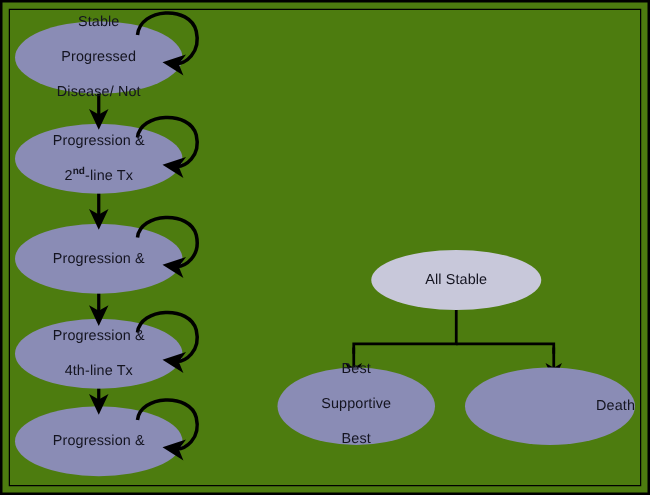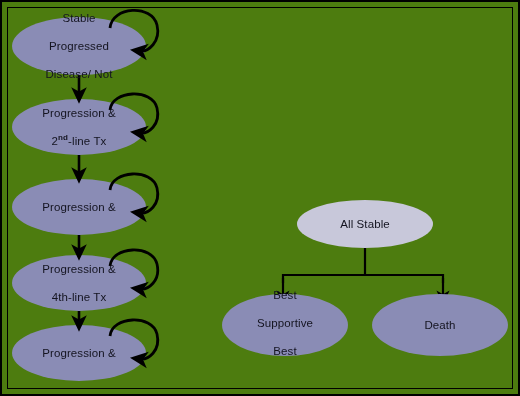--- a/index.html
+++ b/index.html
@@ -146,19 +146,19 @@
   </div>
 
   <div class="node-label" style="left:222px; top:292px; width:126px; height:62px;">
     <div>
       <div>Best</div>
       <div>Supportive</div>
       <div>Best</div>
     </div>
   </div>
 
-  <div class="node-label" style="left:372px; top:294px; width:136px; height:62px;">
+  <div class="node-label" style="left:372px; top:294px; width:136px; height:62px;justify-content:flex-end;">
     <div>Death</div>
   </div>
 
   <div id="inner-frame"></div>
   <div id="frame"></div>
 </div>
 
 </body></html>

